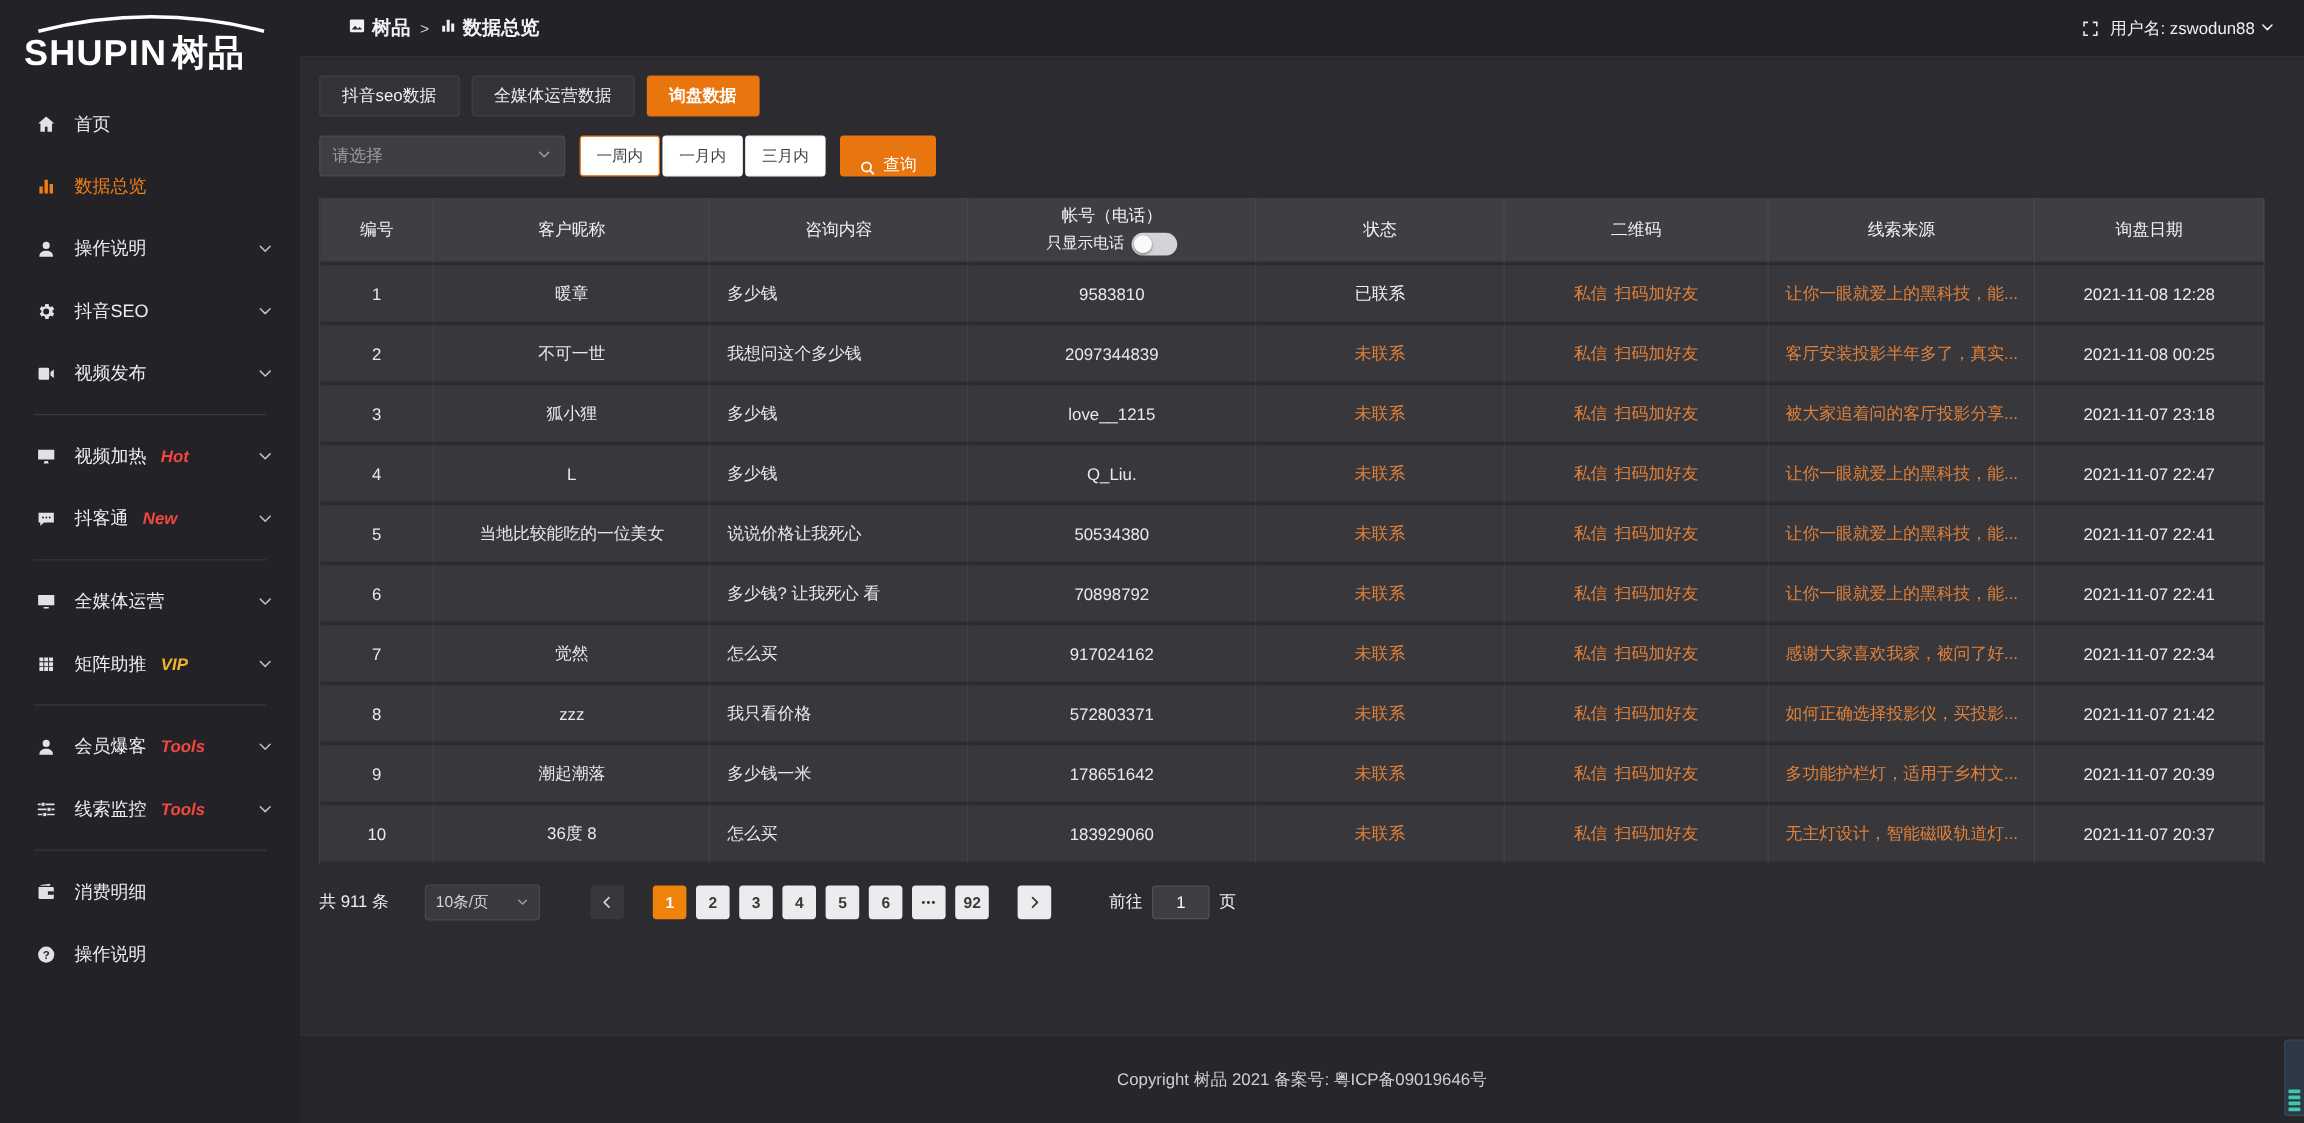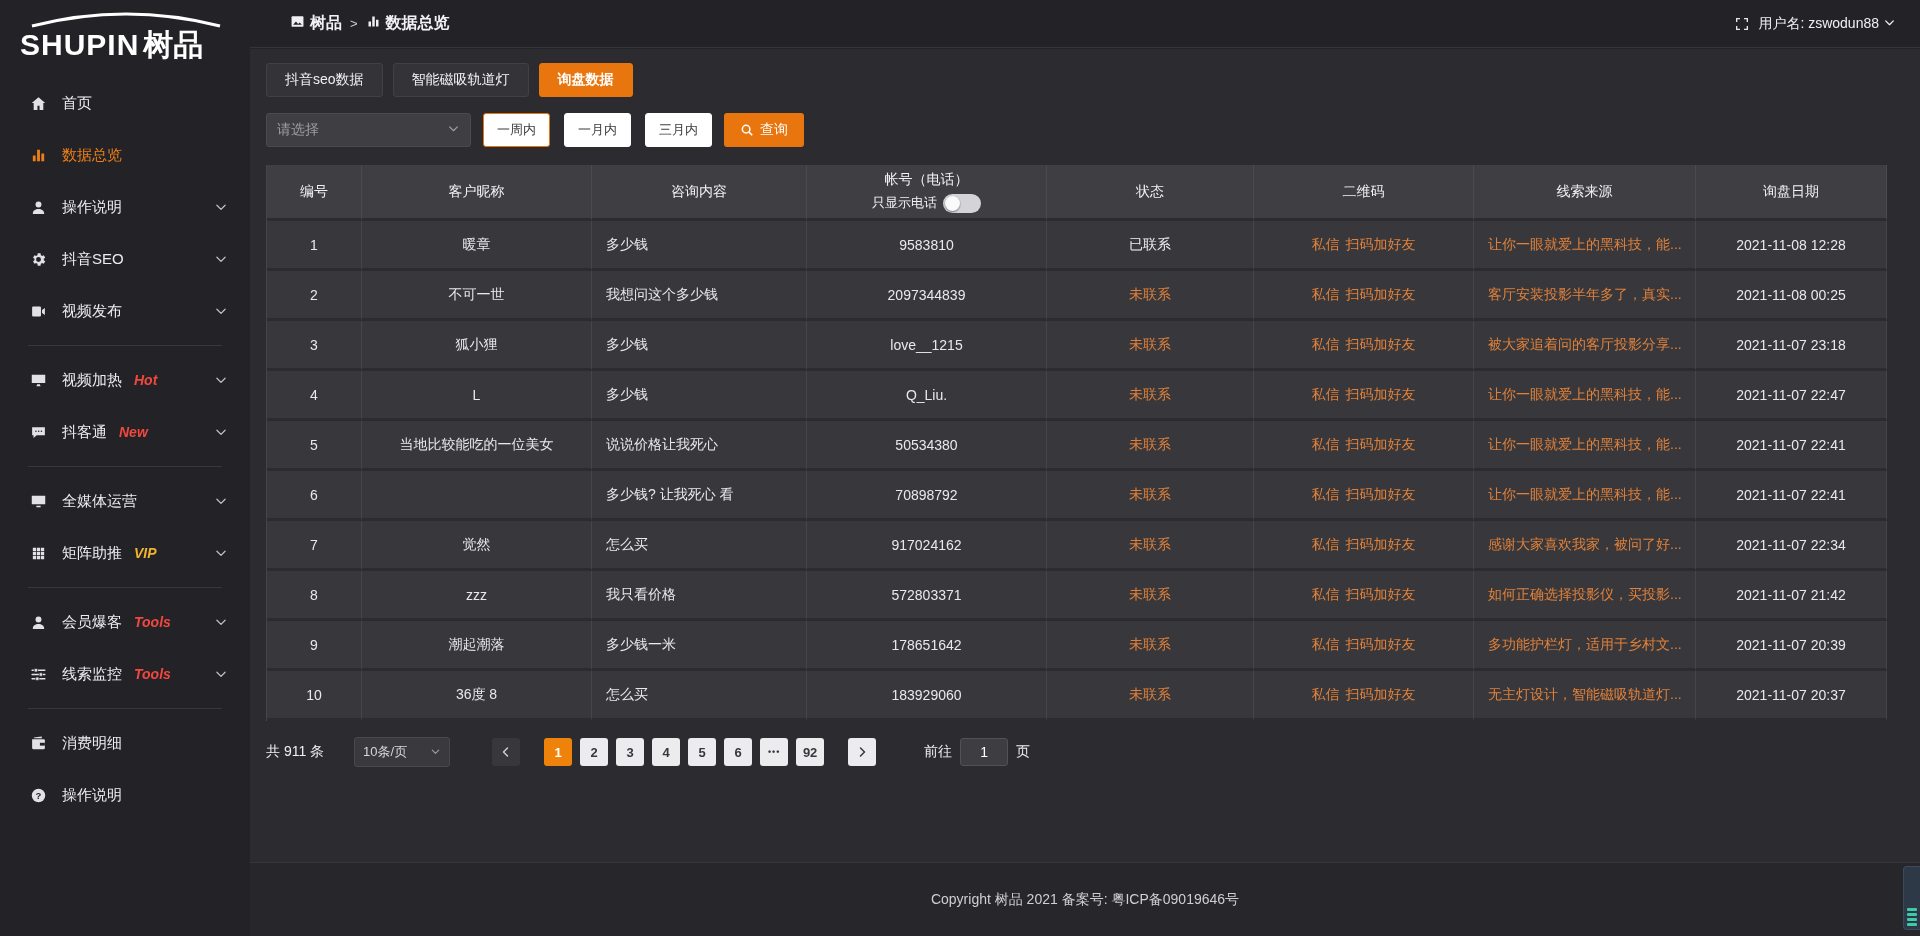--- a/index.html
+++ b/index.html
@@ -38,22 +38,22 @@
   .tab { background:#343438; border:1px solid #404045; color:#f0f0f2; font-size:14px; padding:0 18px; height:34px;
          border-radius:3px; cursor:pointer; font-family:inherit;text-align:right; }
   .tab.active { background:#e8750d; border-color:#e8750d; color:#fff; font-weight:bold; }
   .filters { display:flex; align-items:center; gap:12px; margin-top:16px; }
   .select-box { width:205px; height:34px; background:#3e3e43; border:1px solid #4a4a50; border-radius:3px;
                 display:flex; align-items:center; justify-content:space-between; padding:0 10px; color:#9c9ca2;
                 font-size:14px; cursor:pointer; }
   .period { height:34px; padding:0 13px; background:#fff; border:1px solid #fff; border-radius:3px; color:#3c3c3e;
             font-size:13px; cursor:pointer; font-family:inherit; }
   .period.active { border:1px solid #e8750d; }
-  .search-btn { height:34px; padding:12px 16px; background:#e8750d; border:none; border-radius:3px; color:#fff;
-                font-size:14px; display:flex; align-items:center; gap:6px; cursor:pointer; font-family:inherit; }
+  .search-btn { height:34px; padding:0 16px; background:#e8750d; border:none; border-radius:3px; color:#fff;
+                font-size:14px; display:flex; align-items:flex-end; gap:6px; cursor:pointer; font-family:inherit; }
   
   table { width:1620px; margin-top:18px; border-collapse:separate; border-spacing:0; table-layout:fixed; font-size:14px;
           border-left:1px solid #45454a; }
   th { background:#3e3e43; height:56px; font-weight:normal; color:#f2f2f4; border-right:1px solid #4a4a4f;
        border-bottom:3px solid #2b2b30; text-align:center; }
   td { background:#38383c; height:50px; color:#e9e9ea; border-right:1px solid #45454a; border-bottom:3px solid #2b2b30;
        text-align:center; padding:0 10px; overflow:hidden; white-space:nowrap; }
   td.left { text-align:left; padding-left:14px; }
   .st-contacted { color:#f0f0f2; }
   .st-pending { color:#e0803a; }
@@ -302,32 +302,32 @@
       <span><svg width="13" height="13" viewBox="0 0 24 24">
             <polyline points="5 9 12 16 19 9" fill="none" stroke="currentColor" stroke-width="2.4" stroke-linecap="round" stroke-linejoin="round"></polyline>
           </svg></span>
     </span>
   </div>
 </header>
 
 <main class="main">
   <div class="tabs" id="tabs">
       <button class="tab">抖音seo数据</button>
-      <button class="tab">智能磁吸轨道灯</button>
+      <button class="tab">全媒体运营数据</button>
       <button class="tab active">询盘数据</button>
     </div>
 
   <div class="filters">
     <div class="select-box">
       <span>请选择</span>
       <span><svg width="13" height="13" viewBox="0 0 24 24">
             <polyline points="5 9 12 16 19 9" fill="none" stroke="#9c9ca2" stroke-width="2.4" stroke-linecap="round" stroke-linejoin="round"></polyline>
           </svg></span>
     </div>
-    <div id="periods" style="display:flex;gap:14px">
+    <div id="periods" style="display:flex;gap:2px">
         <button class="period active">一周内</button>
         <button class="period">一月内</button>
         <button class="period">三月内</button>
       </div>
     <button class="search-btn">
       <span style="display:flex">
           <svg width="14" height="14" viewBox="0 0 24 24" fill="none" stroke="#fff" stroke-width="2.6">
             <circle cx="10.5" cy="10.5" r="6.5"></circle>
             <line x1="15.6" y1="15.6" x2="21" y2="21"></line>
           </svg>

